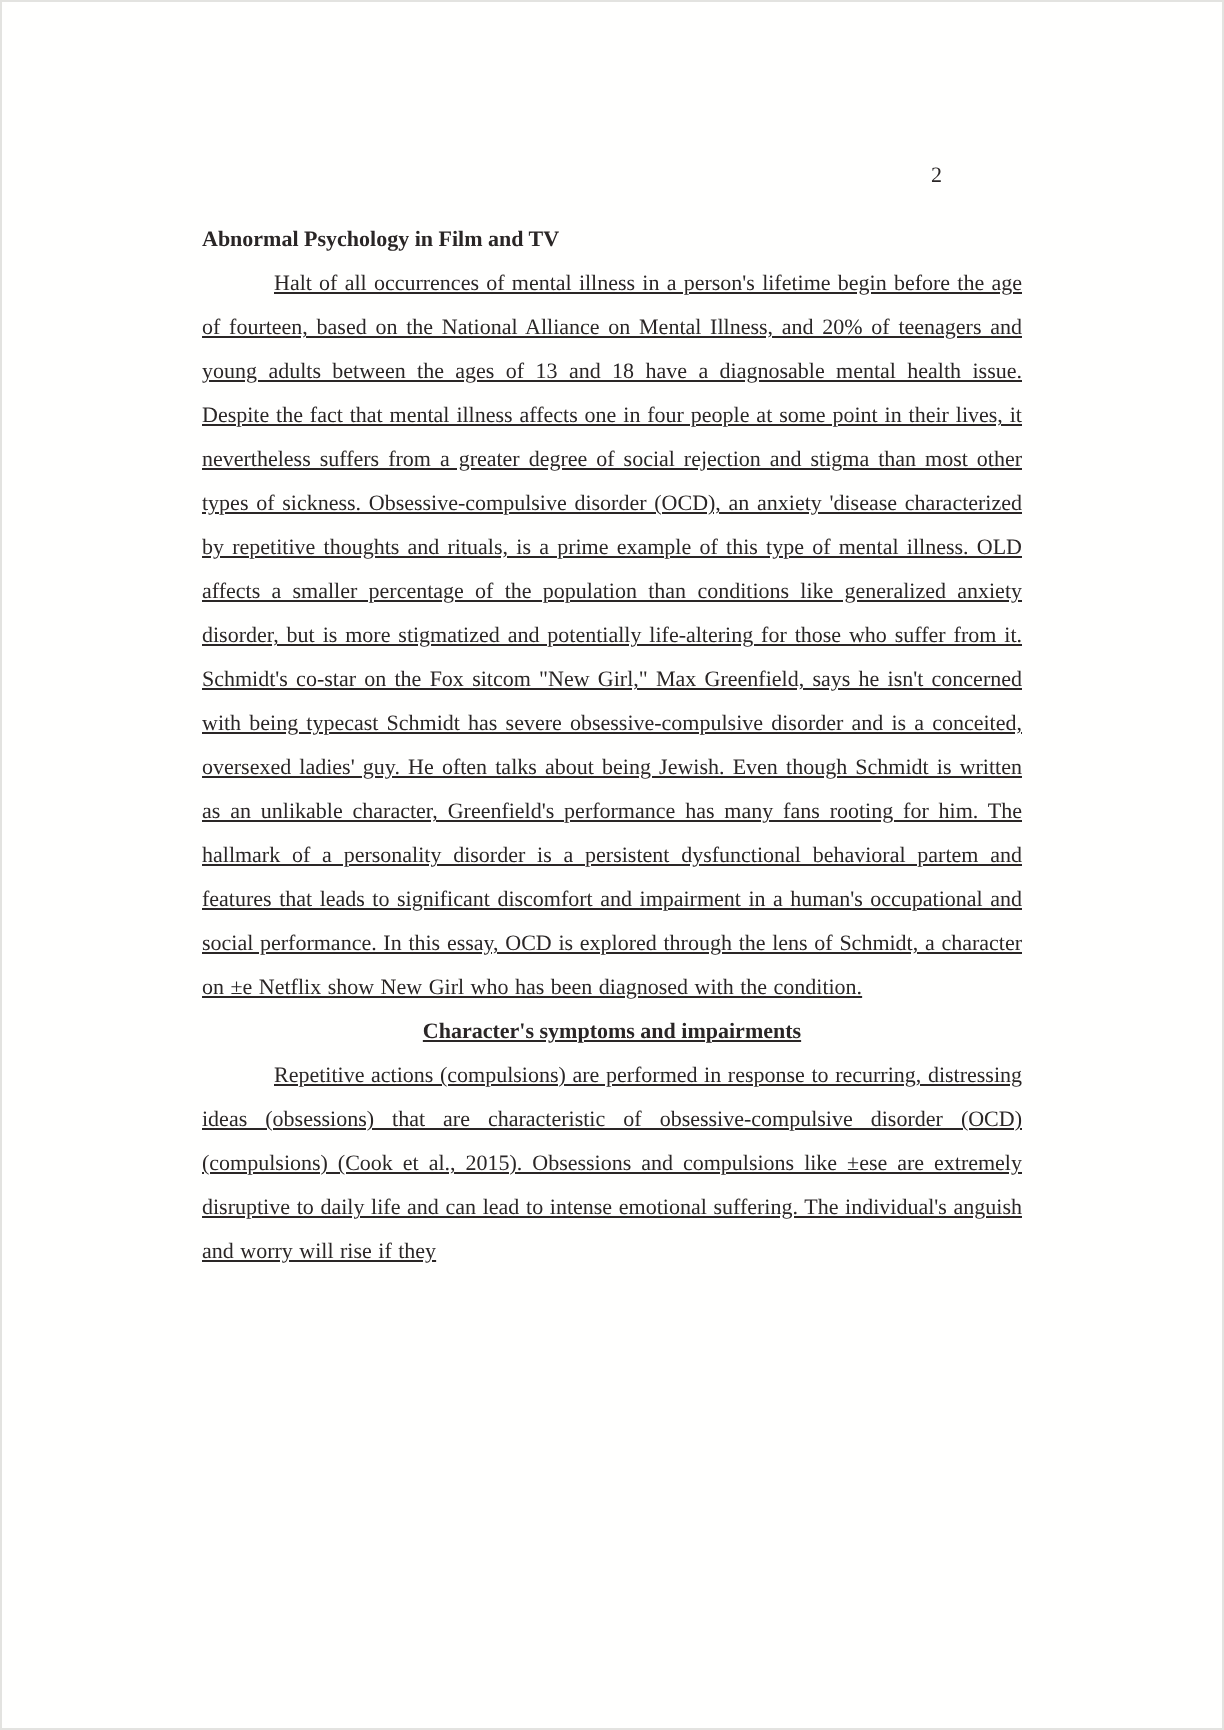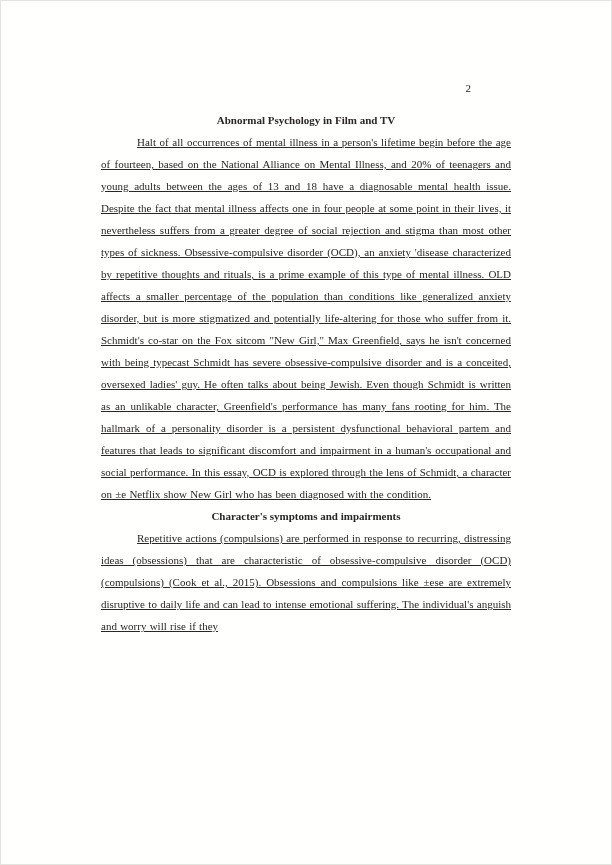--- a/index.html
+++ b/index.html
@@ -23,30 +23,31 @@
   .page-number {
     text-align: right;
     padding-right: 40px;
     font-size: 11px;
     line-height: 14px;
     margin-bottom: 14px;
   }
   .doc-title {
     font-size: 11px;
     font-weight: bold;
-    text-align: center;
+    text-align: left;
     margin: 0;
     line-height: 22px;
   }
   .section-heading {
     font-size: 11px;
     font-weight: bold;
     text-align: center;
     margin: 0;
     line-height: 22px;
+    text-decoration: underline;
   }
   .body-paragraph {
     font-size: 11px;
     line-height: 22px;
     text-align: justify;
     text-indent: 36px;
     margin: 0;
     word-spacing: 0.5px;
     text-decoration: underline;
   }

